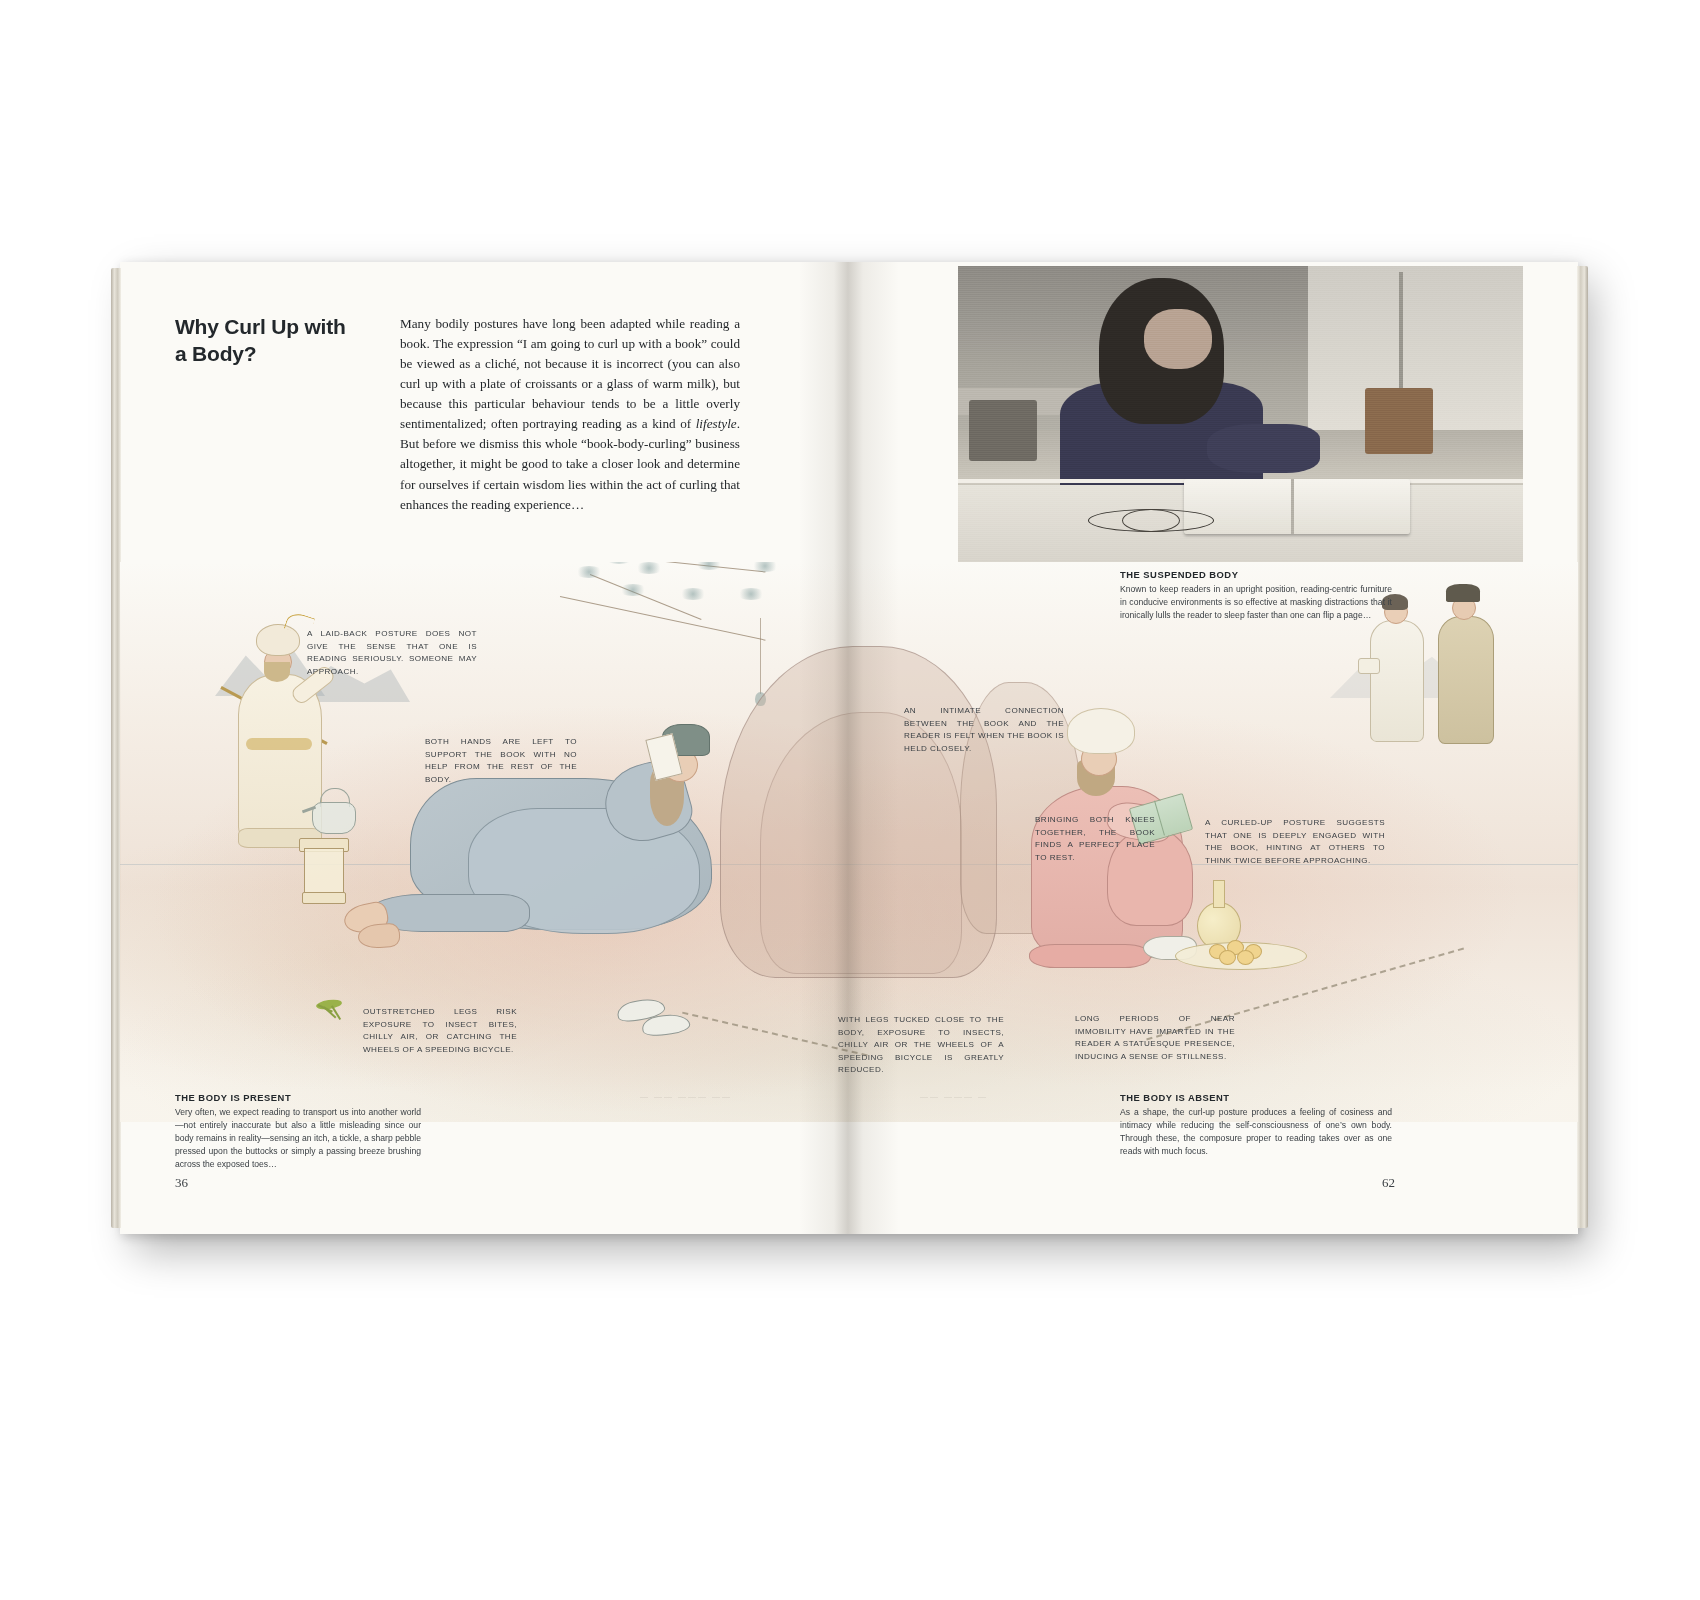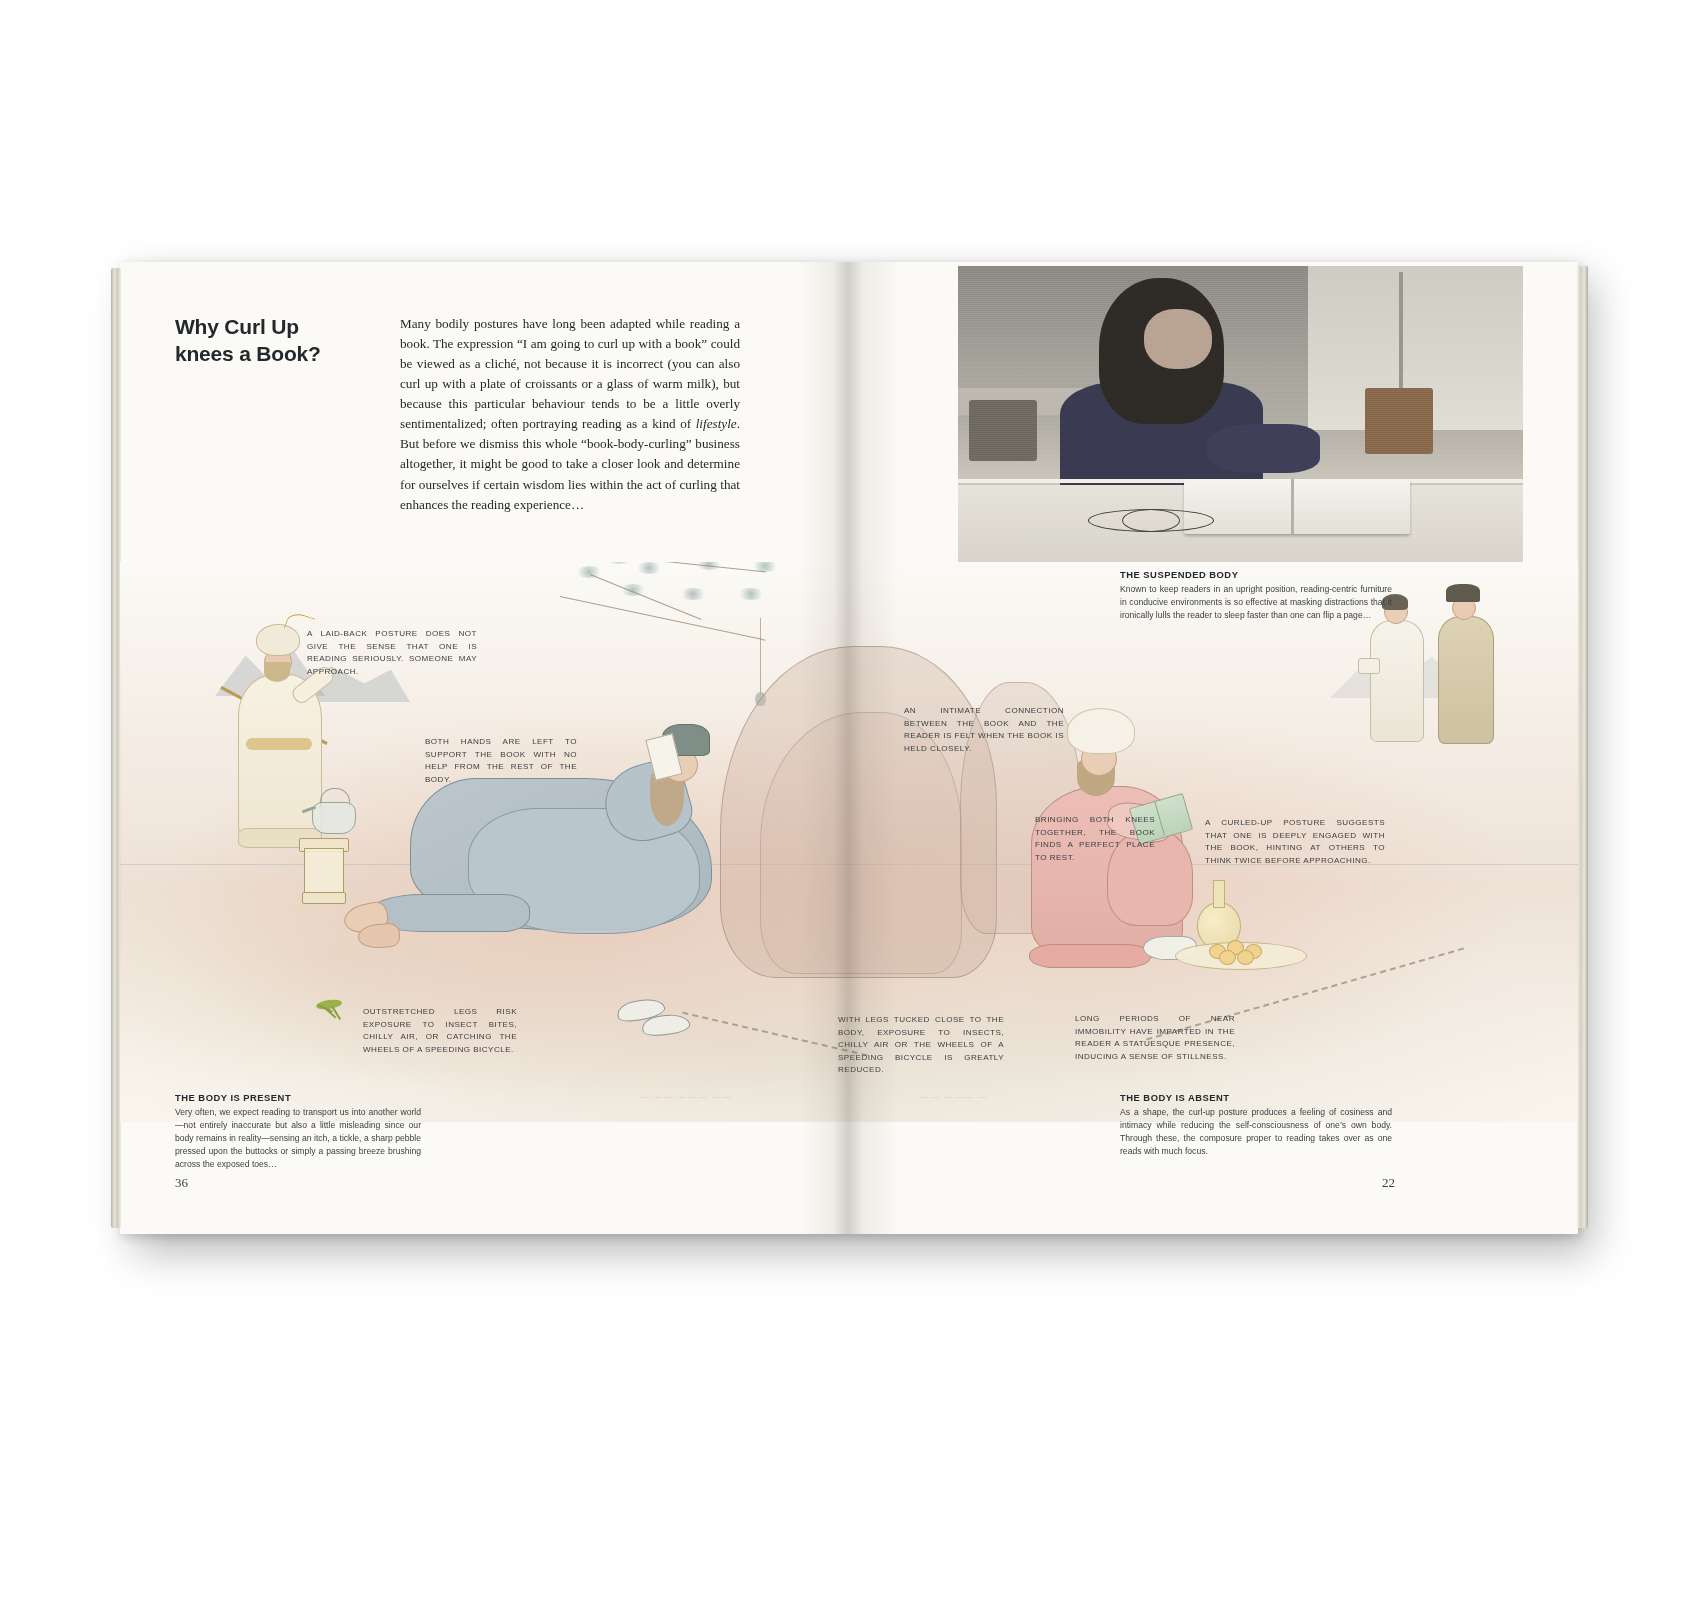--- a/index.html
+++ b/index.html
@@ -595,21 +595,21 @@
 </style>
 </head>
 <body>
 
 <div id="spread">
 
   <div id="edge-left"></div>
   <div id="edge-right"></div>
 
   <div class="page" id="page-left">
-    <div id="headline">Why Curl Up knees a Book?</div>
+    <div id="headline">Why Curl Up with a Body?</div>
     <div id="intro">Many bodily postures have long been adapted while reading a book. The expression “I am going to curl up with a book” could be viewed as a cliché, not because it is incorrect (you can also curl up with a plate of croissants or a glass of warm milk), but because this particular behaviour tends to be a little overly sentimentalized; often portraying reading as a kind of <em>lifestyle</em>. But before we dismiss this whole “book-body-curling” business altogether, it might be good to take a closer look and determine for ourselves if certain wisdom lies within the act of curling that enhances the reading experience…</div>
   </div>
 
   <div class="page" id="page-right">
     <div id="photo">
       <div class="ph-layer" id="ph-wallL"></div>
       <div class="ph-layer" id="ph-wallR"></div>
       <div class="ph-layer" id="ph-windowframe"></div>
       <div class="ph-layer" id="ph-floor"></div>
       <div class="ph-layer" id="ph-deskfar"></div>
@@ -773,16 +773,16 @@
     <div class="stitle">The Body Is Present</div>
     <div class="sbody">Very often, we expect reading to transport us into another world—not entirely inaccurate but also a little misleading since our body remains in reality—sensing an itch, a tickle, a sharp pebble pressed upon the buttocks or simply a passing breeze brushing across the exposed toes…</div>
   </div>
 
   <div class="section" style="left:1000px; top:830px; width:272px;">
     <div class="stitle">The Body Is Absent</div>
     <div class="sbody">As a shape, the curl-up posture produces a feeling of cosiness and intimacy while reducing the self-consciousness of one’s own body. Through these, the composure proper to reading takes over as one reads with much focus.</div>
   </div>
 
   <div class="folio" style="left:55px;  top:913px;">36</div>
-  <div class="folio" style="left:1262px; top:913px;">22</div>
+  <div class="folio" style="left:1262px; top:913px;">62</div>
 
   <div id="gutter"></div>
 </div>
 
 </body></html>

